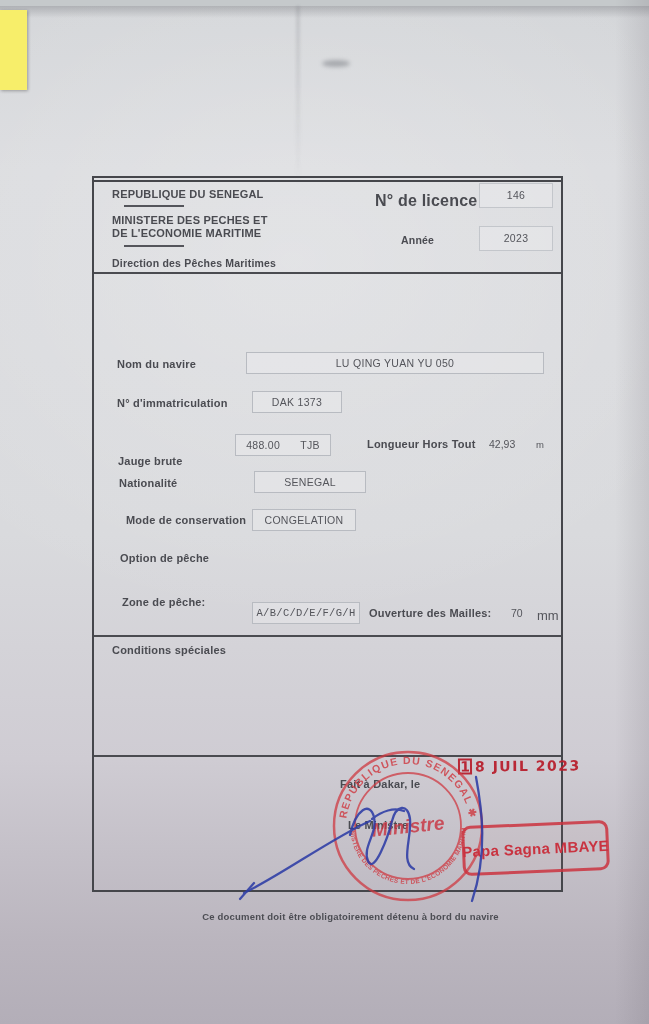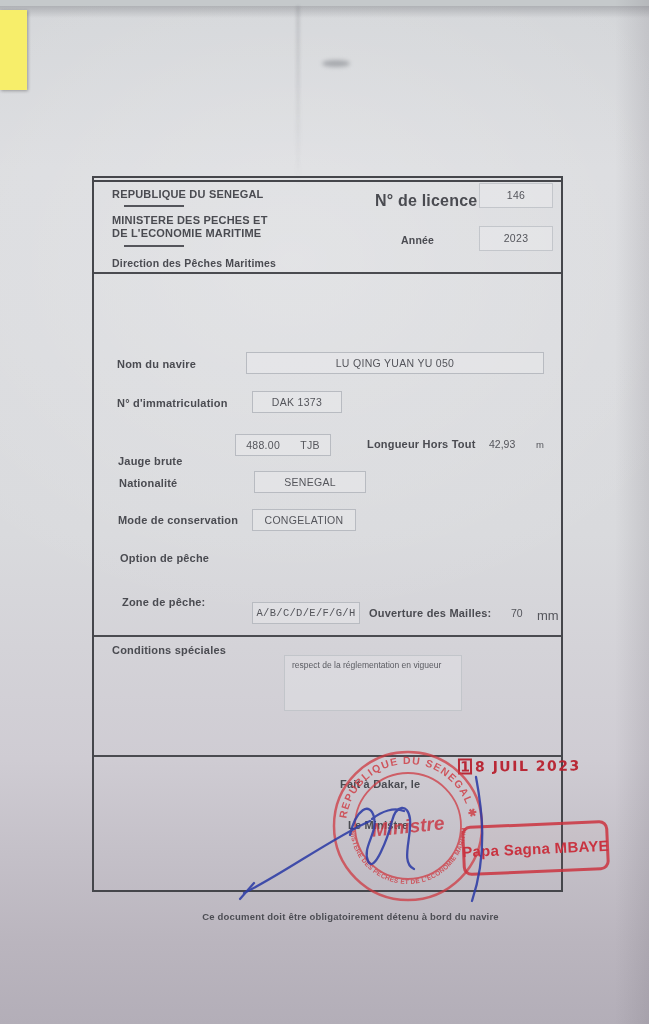--- a/index.html
+++ b/index.html
@@ -54,21 +54,21 @@
   .title-ghost { position:absolute; top:26px; left:18px; right:14px; text-align:center;
     font-size:15px; font-weight:800; color:#2e2f35; filter:blur(3px); opacity:0.6;
     transform:scaleY(0.75); white-space:nowrap; overflow:hidden; }
 
   .f-nom-l { left:23px; top:180px; } .f-nom-b { left:152px; top:174px; width:298px; }
   .f-imm-l { left:23px; top:219px; } .f-imm-b { left:158px; top:213px; width:90px; }
   .f-jau-b { left:141px; top:256px; width:96px; display:flex; justify-content:space-around; }
   .f-jau-l { left:24px; top:277px; }
   .f-lon-l { left:273px; top:260px; } .f-lon-v { left:395px; top:260px; } .f-lon-u { left:442px; top:261px; font-size:9.5px; }
   .f-nat-l { left:25px; top:299px; } .f-nat-b { left:160px; top:293px; width:112px; }
-  .f-con-l { left:24px; top:336px; } .f-con-b { left:158px; top:331px; width:104px; }
+  .f-con-l { left:32px; top:336px; } .f-con-b { left:158px; top:331px; width:104px; }
   .f-opt-l { left:26px; top:374px; } .f-opt-b { left:160px; top:369px; width:284px; }
   .f-zon-l { left:28px; top:418px; } .f-zon-b { left:158px; top:424px; width:108px;font-family:Liberation Mono, monospace; }
   .f-mes-l { left:275px; top:429px; } .f-mes-v { left:417px; top:429px; } .f-mes-u { left:443px; top:430px; font-size:13px; }
 
   .cond-l { left:18px; top:466px; }
   .cond-b { position:absolute; left:190px; top:477px; width:178px; height:56px;
     border:1px solid #c2c5ca; background:rgba(232,233,236,0.35); }
   .cond-t { font-size:8.5px; color:#5a5b61; padding:4px 7px; }
 
   .fait-l { left:246px; top:600px; } .min-l { left:254px; top:641px; }
@@ -139,23 +139,20 @@
       <div class="lbl f-opt-l">Option de pêche</div>
 
       <div class="lbl f-zon-l">Zone de pêche:</div>
       <div class="vbox f-zon-b">A/B/C/D/E/F/G/H</div>
       <div class="lbl f-mes-l">Ouverture des Mailles:</div>
       <div class="val f-mes-v">70</div>
       <div class="val f-mes-u">mm</div>
 
       <div class="hr hr2"></div>
       <div class="lbl cond-l">Conditions spéciales</div>
-      <div class="cond-b">
-        <div class="cond-t">respect de la réglementation en vigueur</div>
-      </div>
 
       <div class="hr hr3"></div>
       <div class="lbl fait-l">Fait à Dakar, le</div>
       <div class="lbl min-l">Le Ministre</div>
     </div>
 
     <div class="date-stamp">
       <span class="dbox">1</span><span>8 JUIL 2023</span>
     </div>
 

